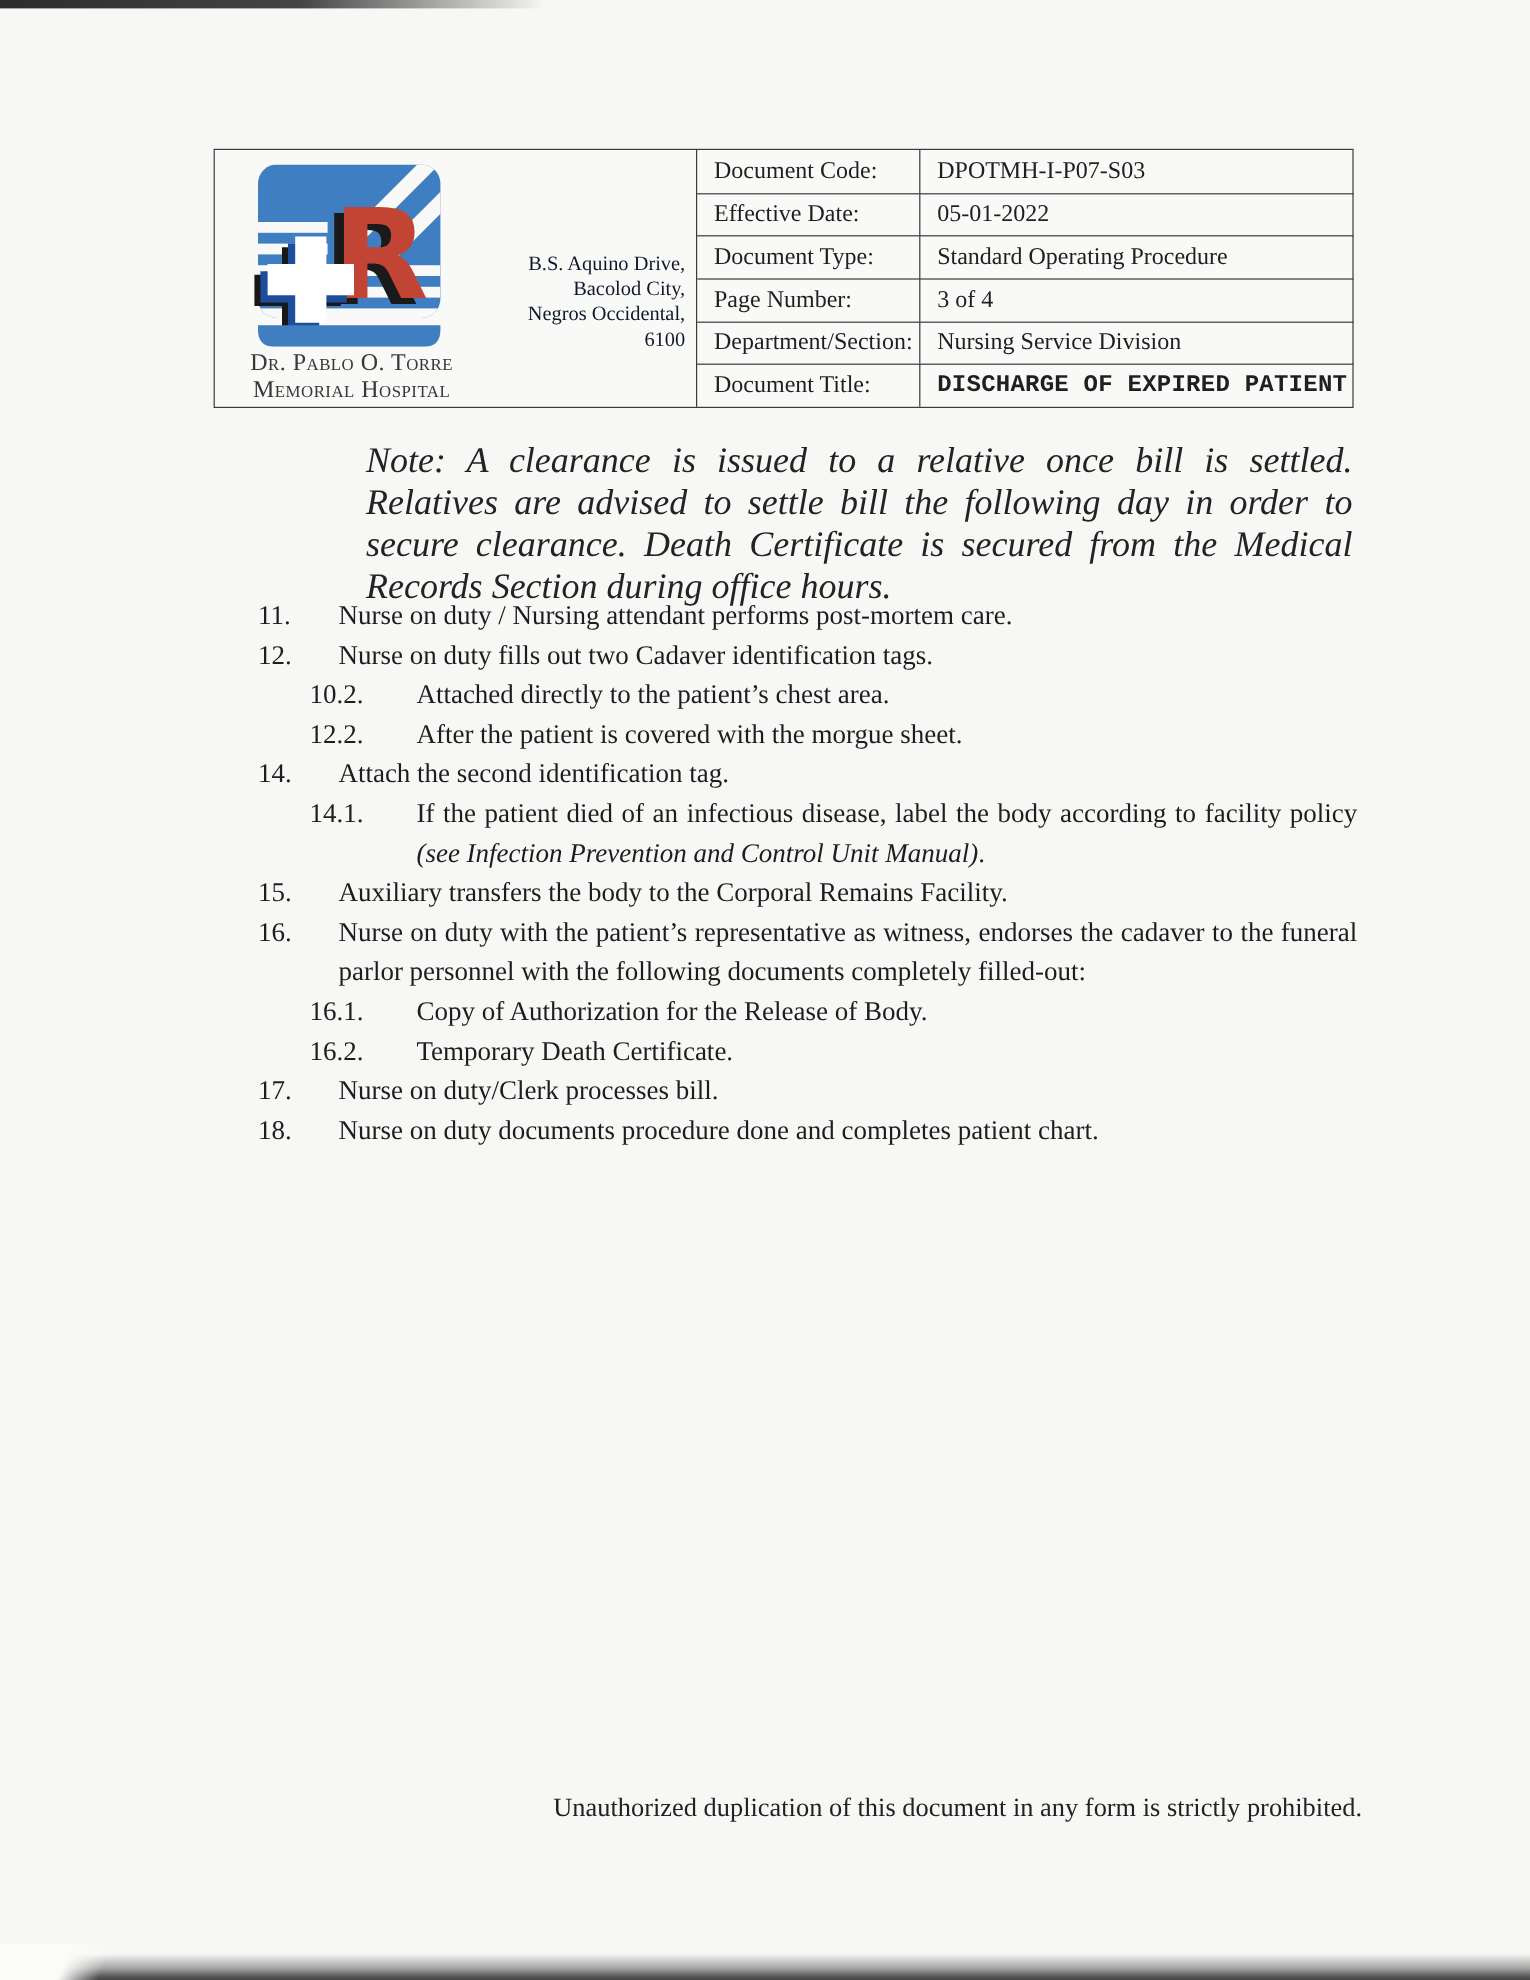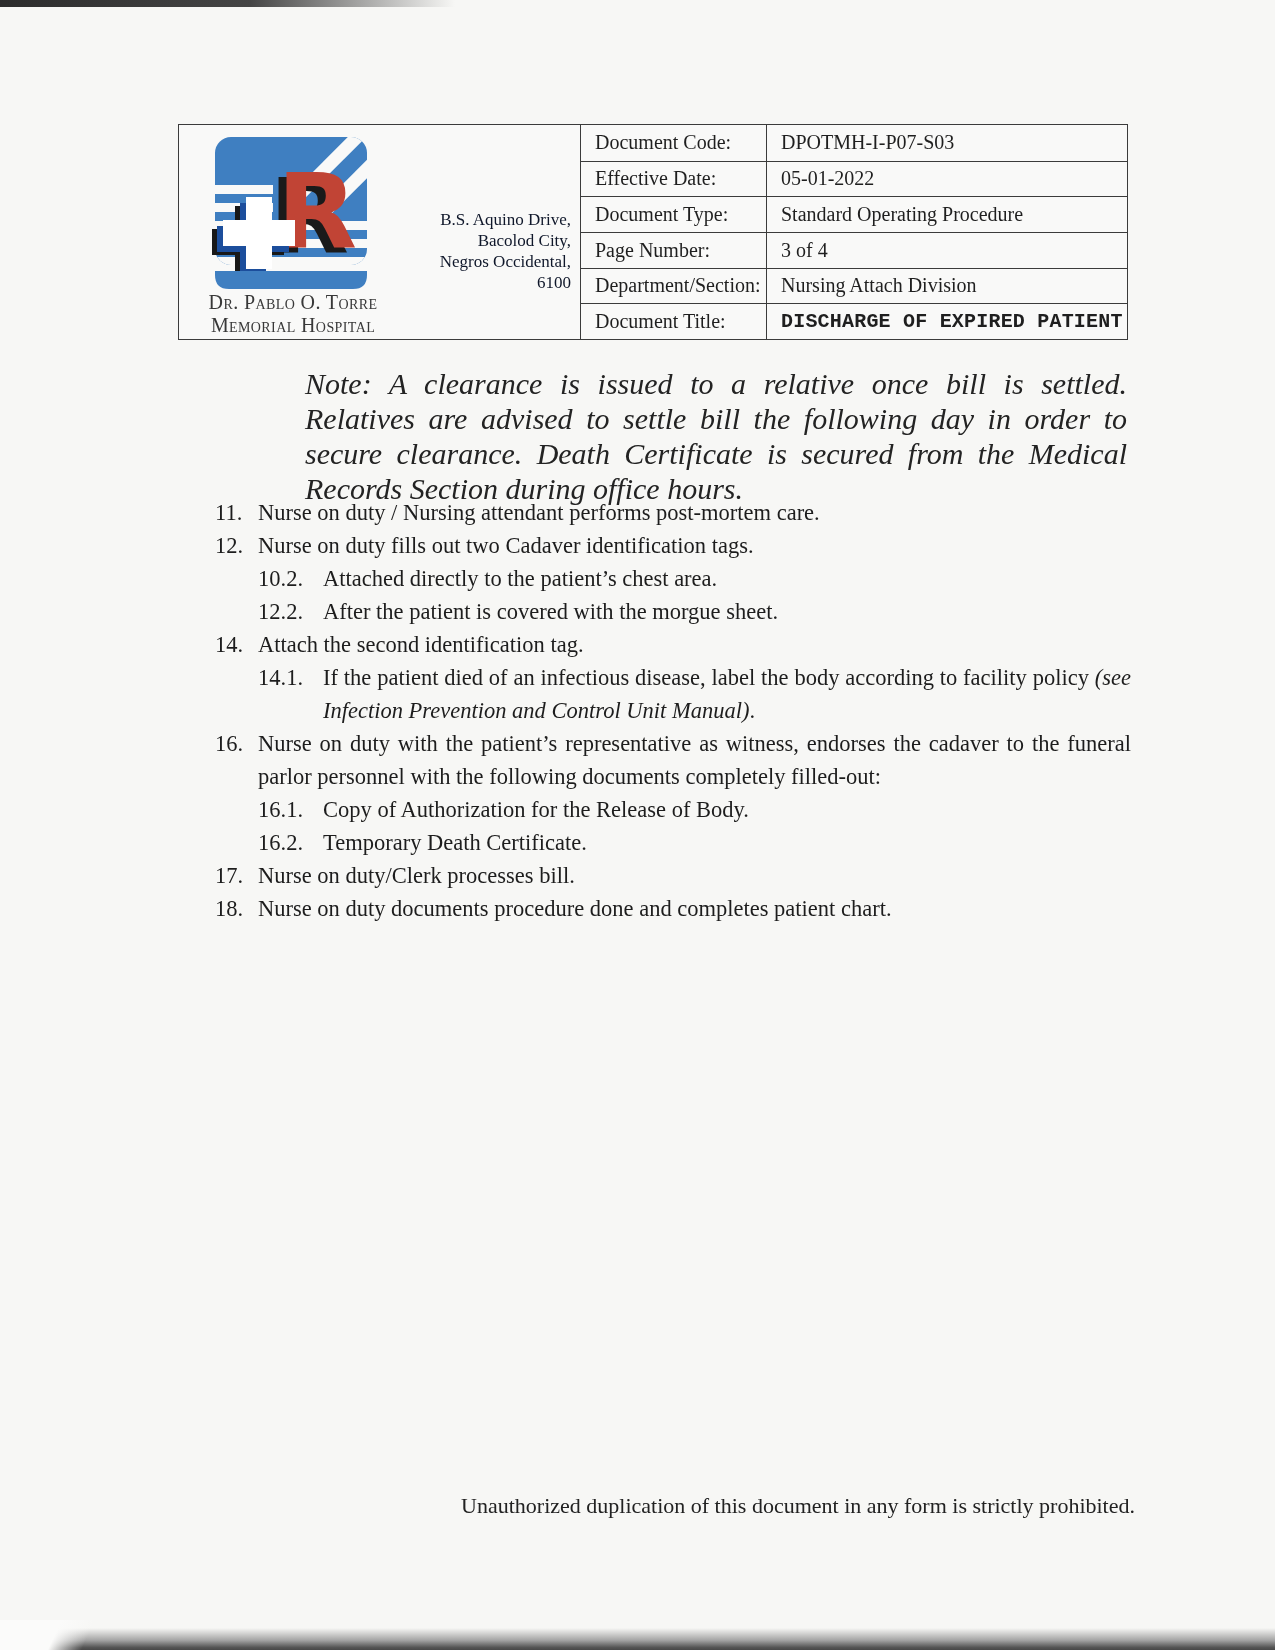--- a/index.html
+++ b/index.html
@@ -34,21 +34,21 @@
     border-top:1.5px solid #3b3b3b;box-sizing:border-box;}
   .fcell.first{border-top:none;}
   .fval{border-left:1.5px solid #3b3b3b;}
   .fbold{font-weight:bold;letter-spacing:0.2px;font-family:Liberation Mono, monospace;}
   
   .note{position:absolute;left:305px;top:366px;width:822px;
     font-style:italic;font-size:30px;line-height:35px;text-align:justify;color:#232323;}
   
   .list{position:absolute;left:215px;top:496px;width:916px;
     font-size:22.5px;line-height:33px;color:#1d1d1d;}
-  .item{display:flex;}
+  .item{display:flex;gap:24px;}
   .item .num{flex:0 0 43px;}
   .item .txt{flex:1;text-align:justify;}
   .item.sub{margin-left:43px;}
   .item.sub .num{flex:0 0 65px;}
   .it{font-style:italic;}
   
   .footer{position:absolute;left:395px;top:1493px;width:740px;text-align:right;
     font-size:22px;color:#222;}
 </style>
 </head>
@@ -113,21 +113,21 @@
       <div class="fcell">Effective Date:</div>
       <div class="fcell fval">05-01-2022</div>
 
       <div class="fcell">Document Type:</div>
       <div class="fcell fval">Standard Operating Procedure</div>
 
       <div class="fcell">Page Number:</div>
       <div class="fcell fval">3 of 4</div>
 
       <div class="fcell">Department/Section:</div>
-      <div class="fcell fval">Nursing Attach Division</div>
+      <div class="fcell fval">Nursing Service Division</div>
 
       <div class="fcell">Document Title:</div>
       <div class="fcell fval fbold">DISCHARGE OF EXPIRED PATIENT</div>
     </div>
   </div>
 
   <div class="note">Note: A clearance is issued to a relative once bill is settled. Relatives are advised to settle bill the following day in order to secure clearance. Death Certificate is secured from the Medical Records Section during office hours.</div>
 
   <div class="list">
 
@@ -155,20 +155,24 @@
     <div class="item">
       <span class="num">14.</span>
       <span class="txt">Attach the second identification tag.</span>
     </div>
 
     <div class="item sub">
       <span class="num">14.1.</span>
       <span class="txt"><span>If the patient died of an infectious disease, label the body according to facility policy </span><span class="it">(see Infection Prevention and Control Unit Manual)</span><span>.</span></span>
     </div>
 
+    <div class="item">
+      <span class="num">15.</span>
+      <span class="txt">Auxiliary transfers the body to the Corporal Remains Facility.</span>
+    </div>
 
     <div class="item">
       <span class="num">16.</span>
       <span class="txt">Nurse on duty with the patient’s representative as witness, endorses the cadaver to the funeral parlor personnel with the following documents completely filled-out:</span>
     </div>
 
     <div class="item sub">
       <span class="num">16.1.</span>
       <span class="txt">Copy of Authorization for the Release of Body.</span>
     </div>

